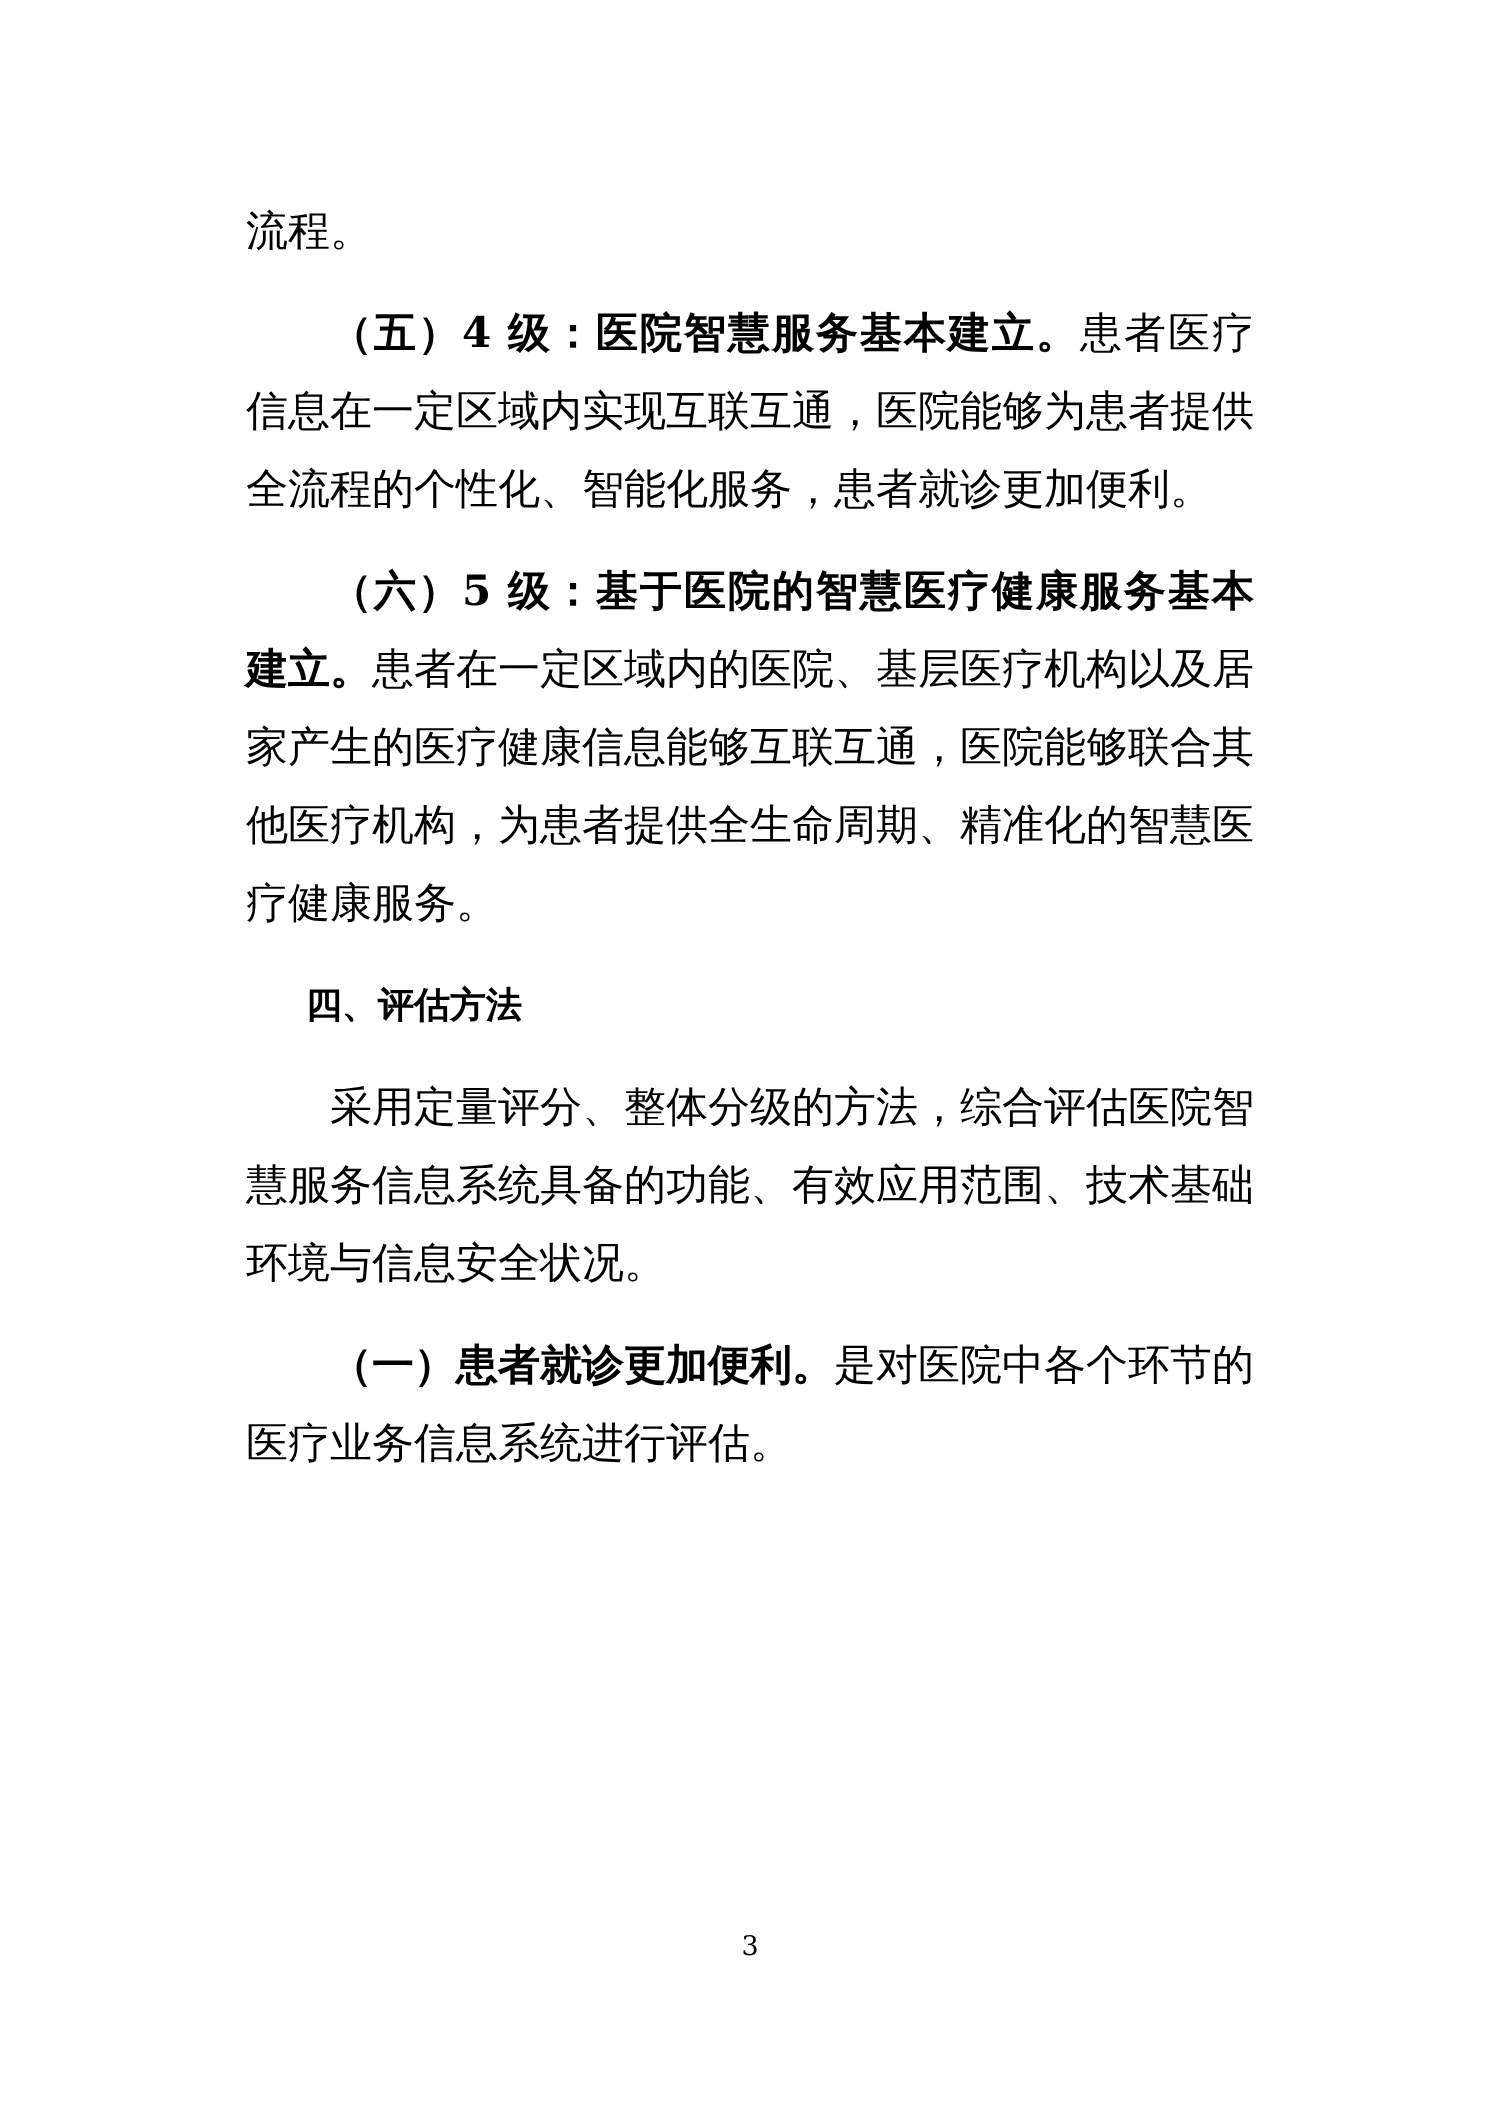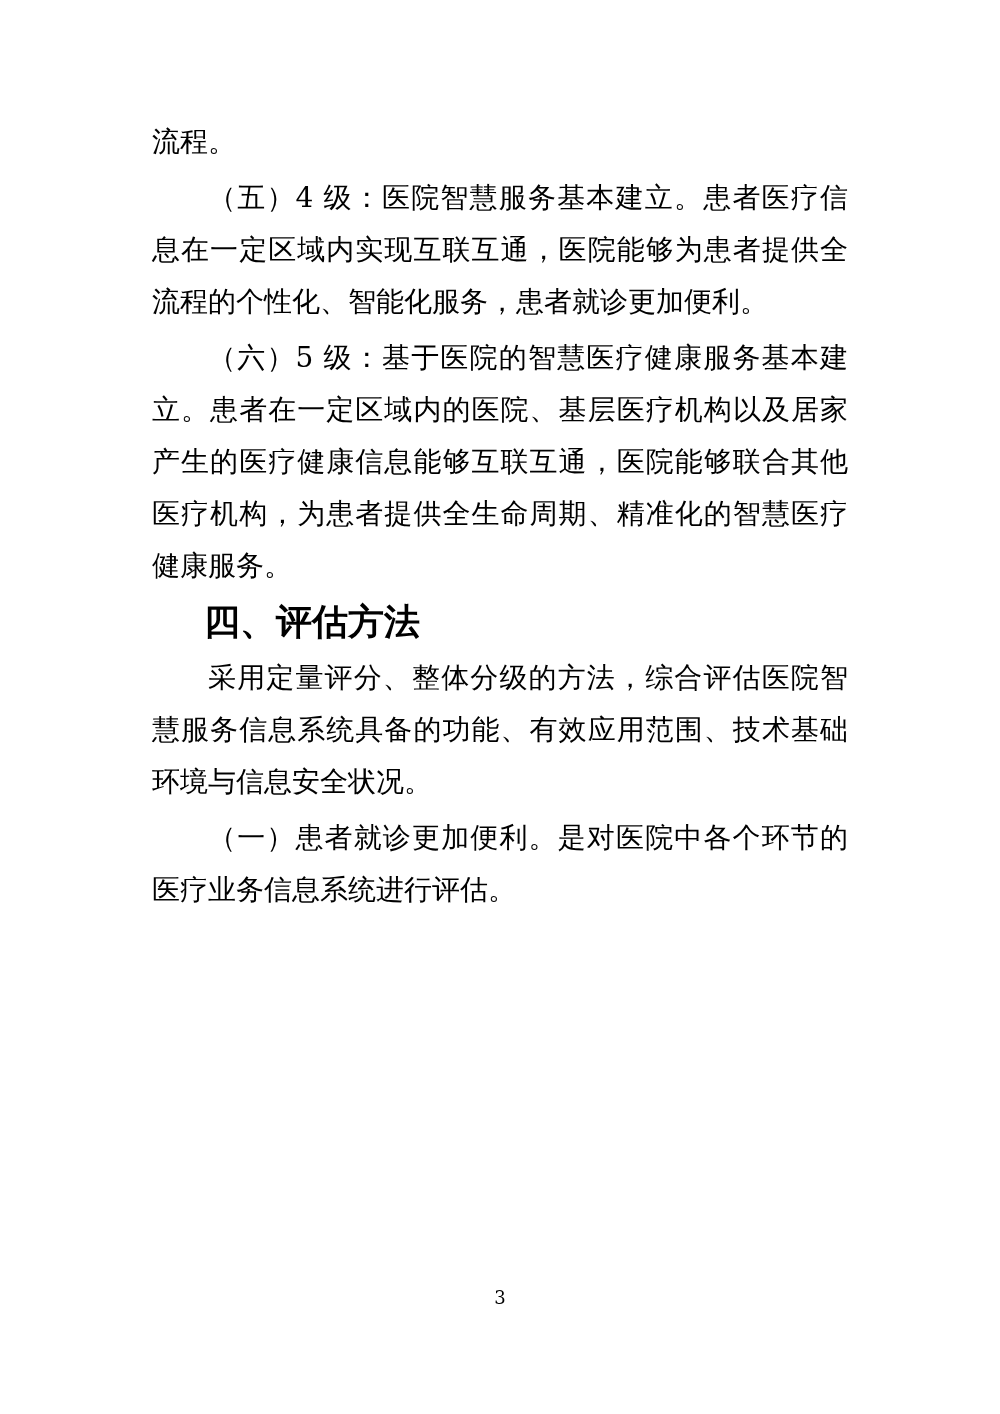--- a/index.html
+++ b/index.html
@@ -19,32 +19,32 @@
   .content {
     position: absolute;
     left: 148px;
     top: 112px;
     width: 704px;
     font-size: 28px;
     line-height: 52px;
     text-align: justify;
   }
   .content p {
-    margin: 4px;
+    margin: 16px;
     text-indent: 56px;
   }
   .content p.continuation {
     text-indent: 0;
   }
   .lead {
-    font-weight: normal;
+    font-weight: bold;
   }
   .section-heading {
     margin: 0;
-    font-size: 36px;
+    font-size: 24px;
     line-height: 52px;
     font-weight: bold;
     font-family: "DejaVu Sans", sans-serif;
     text-indent: 56px;
     text-align: left;
   }
   .page-number {
     position: absolute;
     left: 0;
     top: 1286px;

